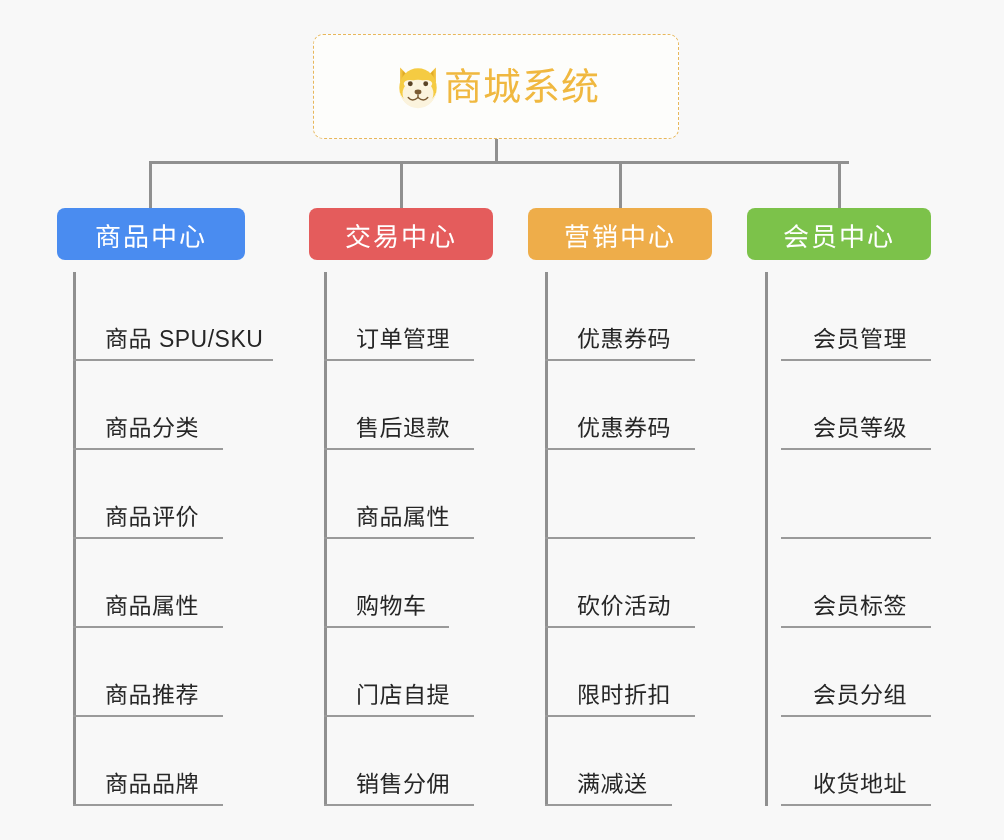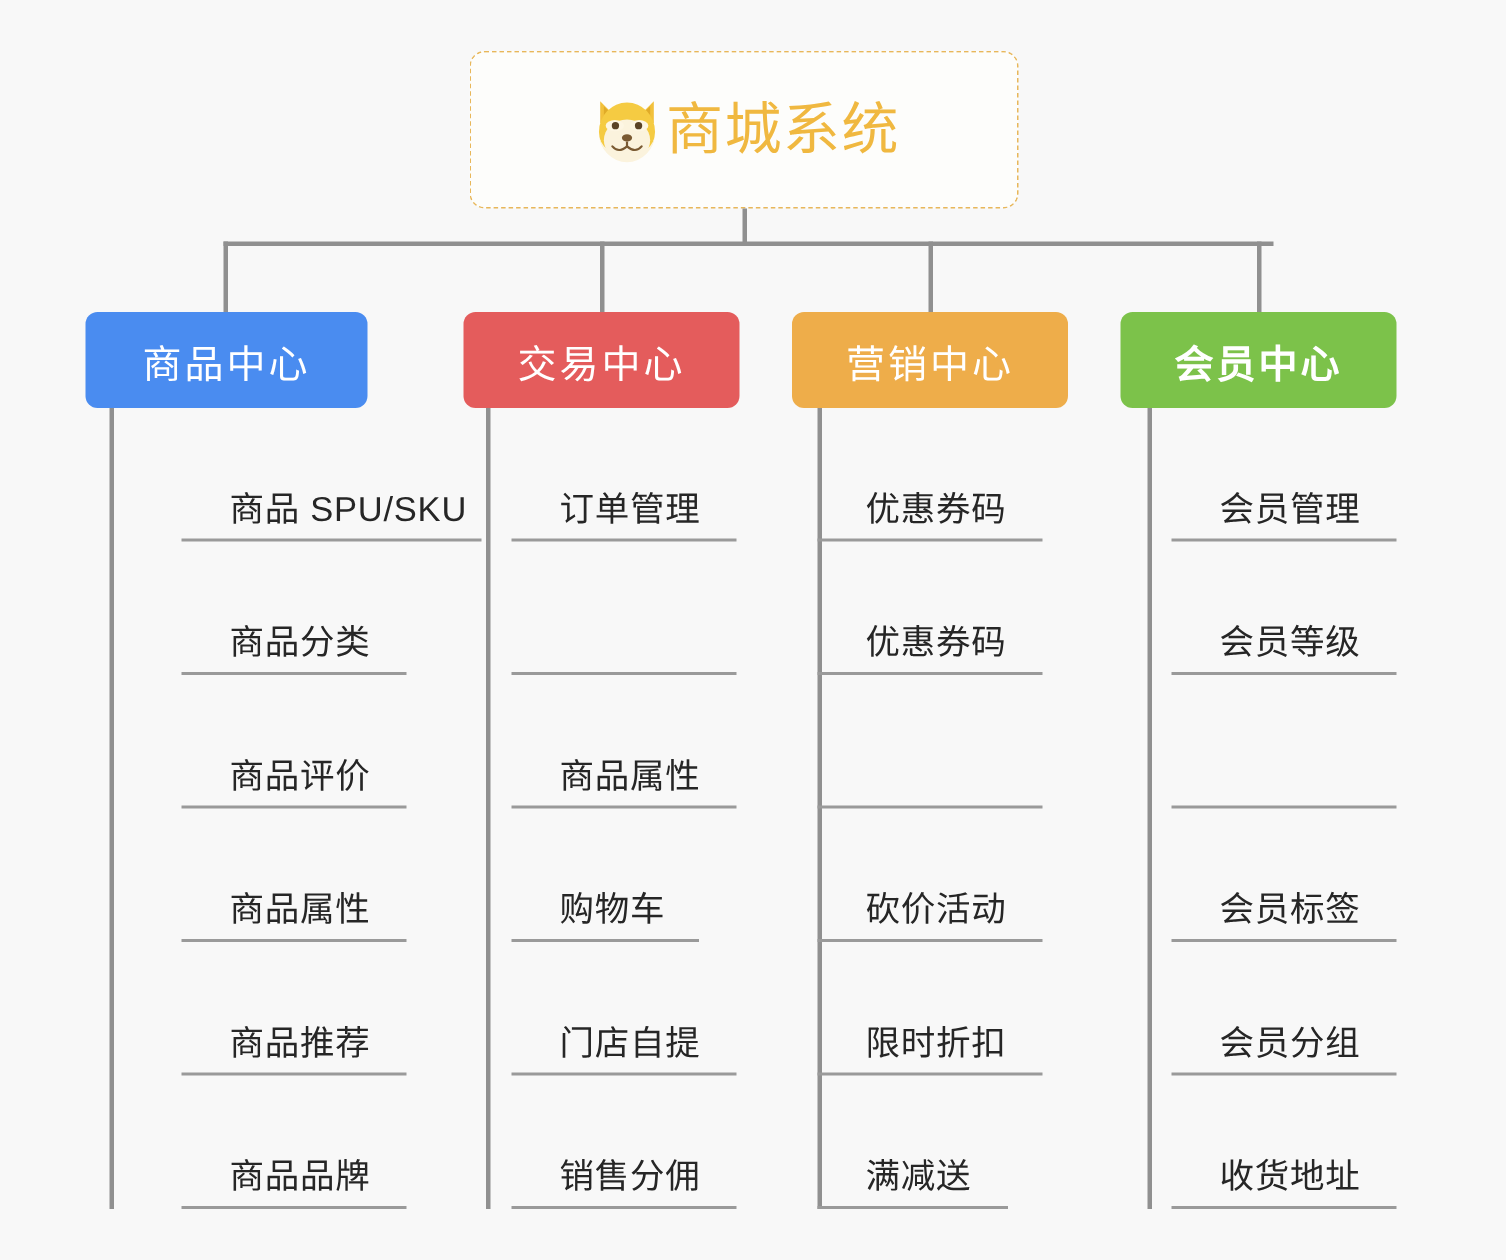--- a/index.html
+++ b/index.html
@@ -67,21 +67,21 @@
 
   
   .category {
     position: absolute;
     top: 208px;
   }
   .cat-header {
     position: absolute;
     top: 0;
     left: 0;
-    height: 64px;
+    height: 52px;
     border-radius: 8px;
     display: flex;
     align-items: center;
     justify-content: center;
     color: #ffffff;
     font-size: 26px;
     letter-spacing: 2px;
     white-space: nowrap;
     box-sizing: border-box;
   }
@@ -156,21 +156,21 @@
       <div class="conn conn-v" style="left: 149px; top: 161px; height: 47px; background: rgb(144, 144, 144);"></div>
       <div class="conn conn-v" style="left: 400px; top: 161px; height: 47px; background: rgb(144, 144, 144);"></div>
       <div class="conn conn-v" style="left: 619px; top: 161px; height: 47px; background: rgb(144, 144, 144);"></div>
       <div class="conn conn-v" style="left: 838px; top: 161px; height: 47px; background: rgb(144, 144, 144);"></div>
     </div>
 
   <div id="category-layer">
       <div class="category" style="left: 57px; width: 188px;">
         <div class="cat-header" style="width: 188px; background: rgb(74, 140, 240);">商品中心</div>
         <div class="cat-spine" style="left: 16px; height: 534px; background: rgb(144, 144, 144);"></div>
-        <ul class="leaf-list" style="left: 16px; padding-left: 48px;">
+        <ul class="leaf-list" style="left: 16px;">
           <li class="leaf-item">
             <span class="leaf-label">商品 SPU/SKU</span>
             <div class="leaf-underline" style="width: 200px; background: rgb(154, 154, 154);"></div>
           </li>
           <li class="leaf-item">
             <span class="leaf-label">商品分类</span>
             <div class="leaf-underline" style="width: 150px; background: rgb(154, 154, 154);"></div>
           </li>
           <li class="leaf-item">
             <span class="leaf-label">商品评价</span>
@@ -186,26 +186,27 @@
           </li>
           <li class="leaf-item">
             <span class="leaf-label">商品品牌</span>
             <div class="leaf-underline" style="width: 150px; background: rgb(154, 154, 154);"></div>
           </li>
         </ul>
       </div>
       <div class="category" style="left: 309px; width: 184px;">
         <div class="cat-header" style="width: 184px; background: rgb(228, 92, 92);">交易中心</div>
         <div class="cat-spine" style="left: 15px; height: 534px; background: rgb(144, 144, 144);"></div>
-        <ul class="leaf-list" style="left: 32px;">
+        <ul class="leaf-list" style="left: 15px;">
           <li class="leaf-item">
             <span class="leaf-label">订单管理</span>
             <div class="leaf-underline" style="width: 150px; background: rgb(154, 154, 154);"></div>
           </li>
           <li class="leaf-item">
+            <span class="leaf-label">售后退款</span>
             <div class="leaf-underline" style="width: 150px; background: rgb(154, 154, 154);"></div>
           </li>
           <li class="leaf-item">
             <span class="leaf-label">商品属性</span>
             <div class="leaf-underline" style="width: 150px; background: rgb(154, 154, 154);"></div>
           </li>
           <li class="leaf-item">
             <span class="leaf-label">购物车</span>
             <div class="leaf-underline" style="width: 125px; background: rgb(154, 154, 154);"></div>
           </li>
@@ -242,21 +243,21 @@
             <span class="leaf-label">限时折扣</span>
             <div class="leaf-underline" style="width: 150px; background: rgb(154, 154, 154);"></div>
           </li>
           <li class="leaf-item">
             <span class="leaf-label">满减送</span>
             <div class="leaf-underline" style="width: 127px; background: rgb(154, 154, 154);"></div>
           </li>
         </ul>
       </div>
       <div class="category" style="left: 747px; width: 184px;">
-        <div class="cat-header" style="width: 184px; background: rgb(124, 194, 74); font-weight: bold;">会员中心</div>
+        <div class="cat-header" style="width: 184px; background: rgb(124, 194, 74);">会员中心</div>
         <div class="cat-spine" style="left: 18px; height: 534px; background: rgb(144, 144, 144);"></div>
         <ul class="leaf-list" style="left: 34px;">
           <li class="leaf-item">
             <span class="leaf-label">会员管理</span>
             <div class="leaf-underline" style="width: 150px; background: rgb(154, 154, 154);"></div>
           </li>
           <li class="leaf-item">
             <span class="leaf-label">会员等级</span>
             <div class="leaf-underline" style="width: 150px; background: rgb(154, 154, 154);"></div>
           </li>

